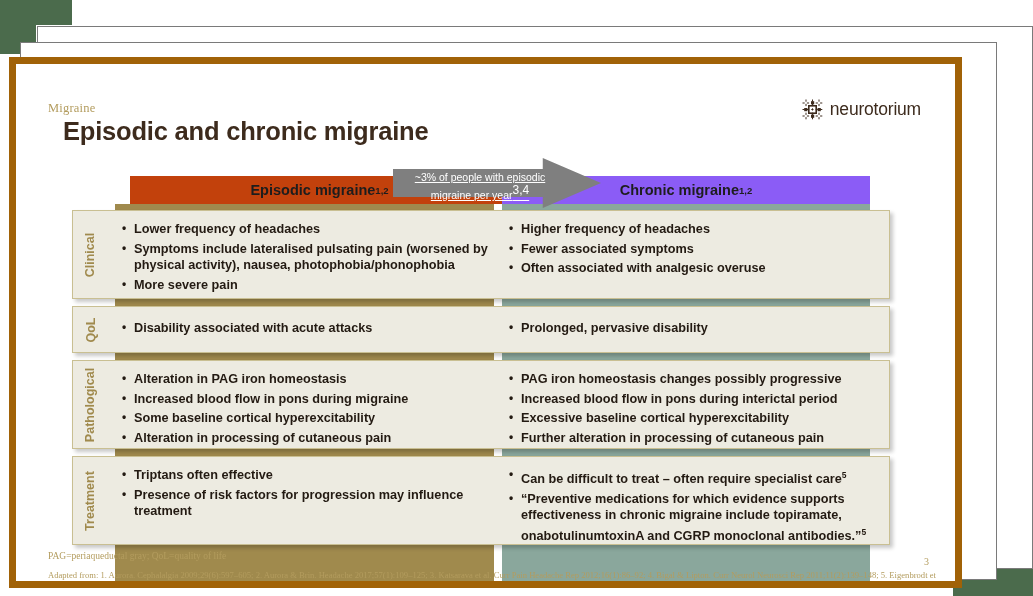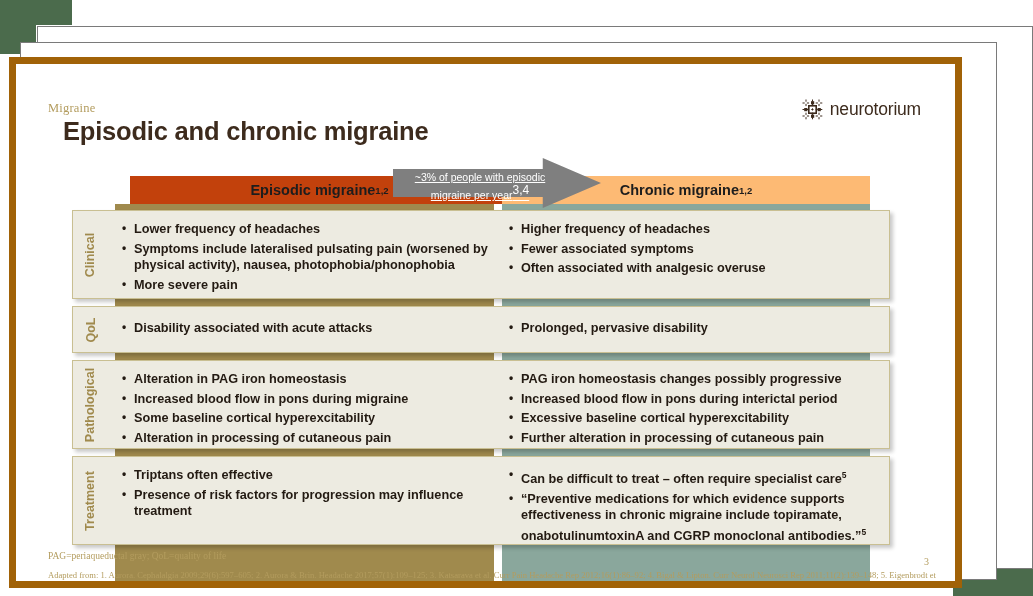--- a/index.html
+++ b/index.html
@@ -107,21 +107,21 @@
     top: 112px;
     height: 28px;
     display: flex;
     align-items: center;
     justify-content: center;
     font-size: 14.5px;
     font-weight: bold;
     color: #1d1d1d;
   }
   .col-head.left  { left: 114px;  width: 379px; background: #c2410c; }
-  .col-head.right { left: 486px; width: 368px; background: #fdba74; }
+  .col-head.right { left: 486px; width: 368px; background: #8b5cf6; }
   .col-head sup { font-size: 9.5px; font-weight: bold; }
 
   
   .arrow {
     position: absolute;
     left: 377px; top: 94px;
     width: 208px; height: 50px;
     color: #ffffff;
     font-size: 10.5px;
     line-height: 13px;

